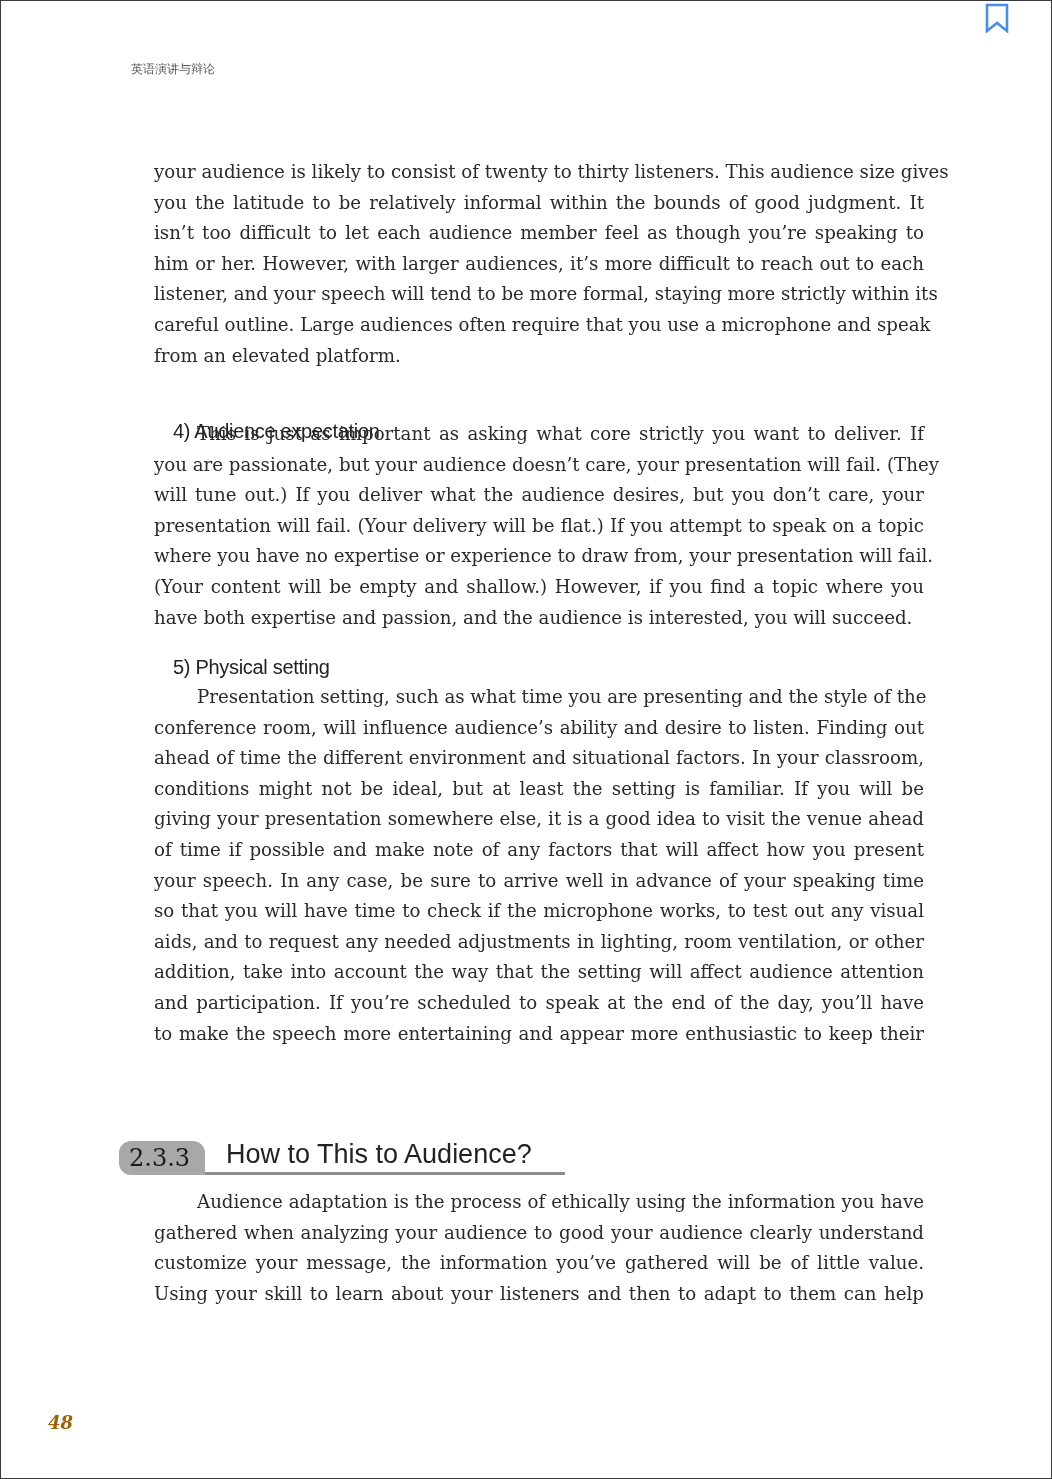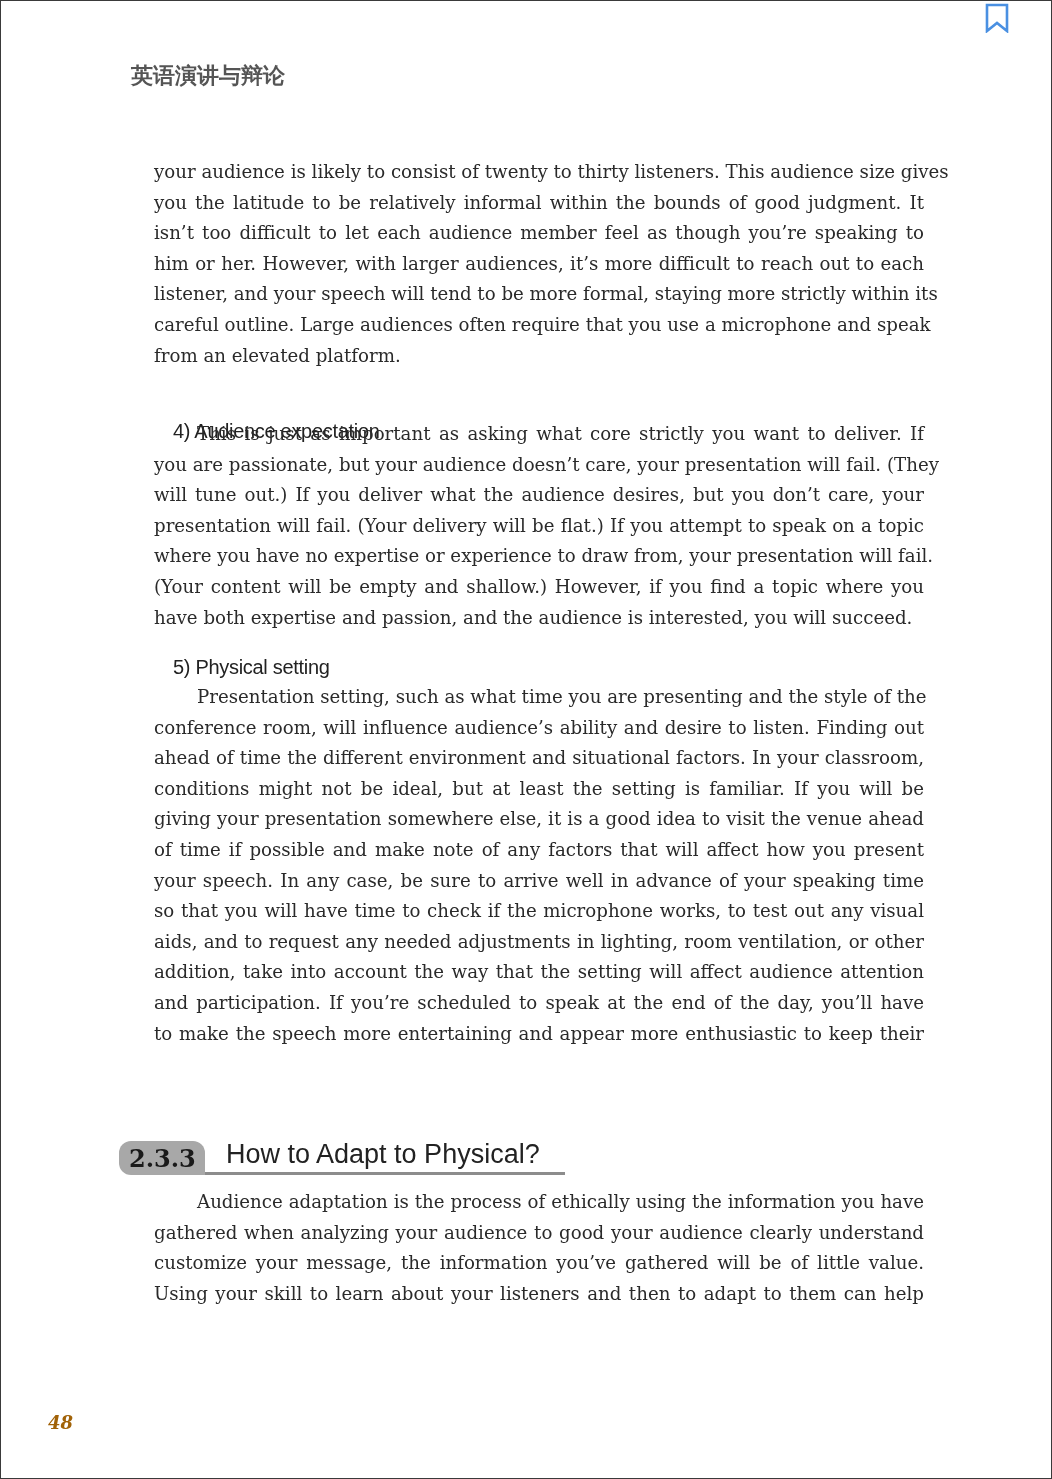--- a/index.html
+++ b/index.html
@@ -16,21 +16,21 @@
       background: #ffffff;
     }
     .bookmark {
       position: absolute; left: 984px; top: 2px;
       width: 24px; height: 30px;
       cursor: pointer;
     }
     .running-head {
       position: absolute; left: 130px; top: 60px;
       font-family: "DejaVu Sans", sans-serif;
-      font-weight: bold; font-size: 22px;
+      font-weight: normal; font-size: 12px;
       color: #555555; letter-spacing: 0px;
     }
     .body-text {
       position: absolute; left: 129px; width: 794px;
       font-family: "DejaVu Serif", serif;
       font-size: 18.2px; line-height: 30.6px;
       color: #2a2a2a;
       text-align: justify;
     }
     .line { display: block; text-align: justify; text-align-last: justify; white-space: nowrap; margin-left: 24px; }
@@ -48,21 +48,21 @@
     }
     .section-badge {
       position: absolute; left: 0; top: 2px;
       width: 86px; height: 34px;
       background: #a8a8a8;
       border-radius: 12px 12px 0 12px;
     }
     .section-number {
       position: absolute; left: 10px; top: 5px;
       font-family: "DejaVu Serif", serif;
-      font-weight: bold; font-size: 24px;
+      font-weight: normal; font-size: 24px;
       color: #1a1a1a;
     }
     .section-title {
       position: absolute; left: 107px; top: 0px;
       font-family: "Liberation Sans", sans-serif;
       font-size: 27px; color: #222222;
     }
     .section-rule {
       position: absolute; left: 86px; top: 33px;
       width: 360px; height: 3px;
@@ -122,21 +122,21 @@
     <span class="line">aids, and to request any needed adjustments in lighting, room ventilation, or other</span>
     <span class="line">addition, take into account the way that the setting will affect audience attention</span>
     <span class="line">and participation. If you’re scheduled to speak at the end of the day, you’ll have</span>
     <span class="line">to make the speech more entertaining and appear more enthusiastic to keep their</span>
   </div>
 
   <div class="section-heading">
     <div class="section-badge"></div>
     <div class="section-number">2.3.3</div>
     <div class="section-rule"></div>
-    <div class="section-title">How to Adapt to Physical?</div>
+    <div class="section-title">How to This to Audience?</div>
   </div>
 
   <div class="body-text" style="top:1186px;">
     <span class="line indent">Audience adaptation is the process of ethically using the information you have</span>
     <span class="line">gathered when analyzing your audience to good your audience clearly understand</span>
     <span class="line">customize your message, the information you’ve gathered will be of little value.</span>
     <span class="line">Using your skill to learn about your listeners and then to adapt to them can help</span>
   </div>
 
   <div class="page-number">48</div>

